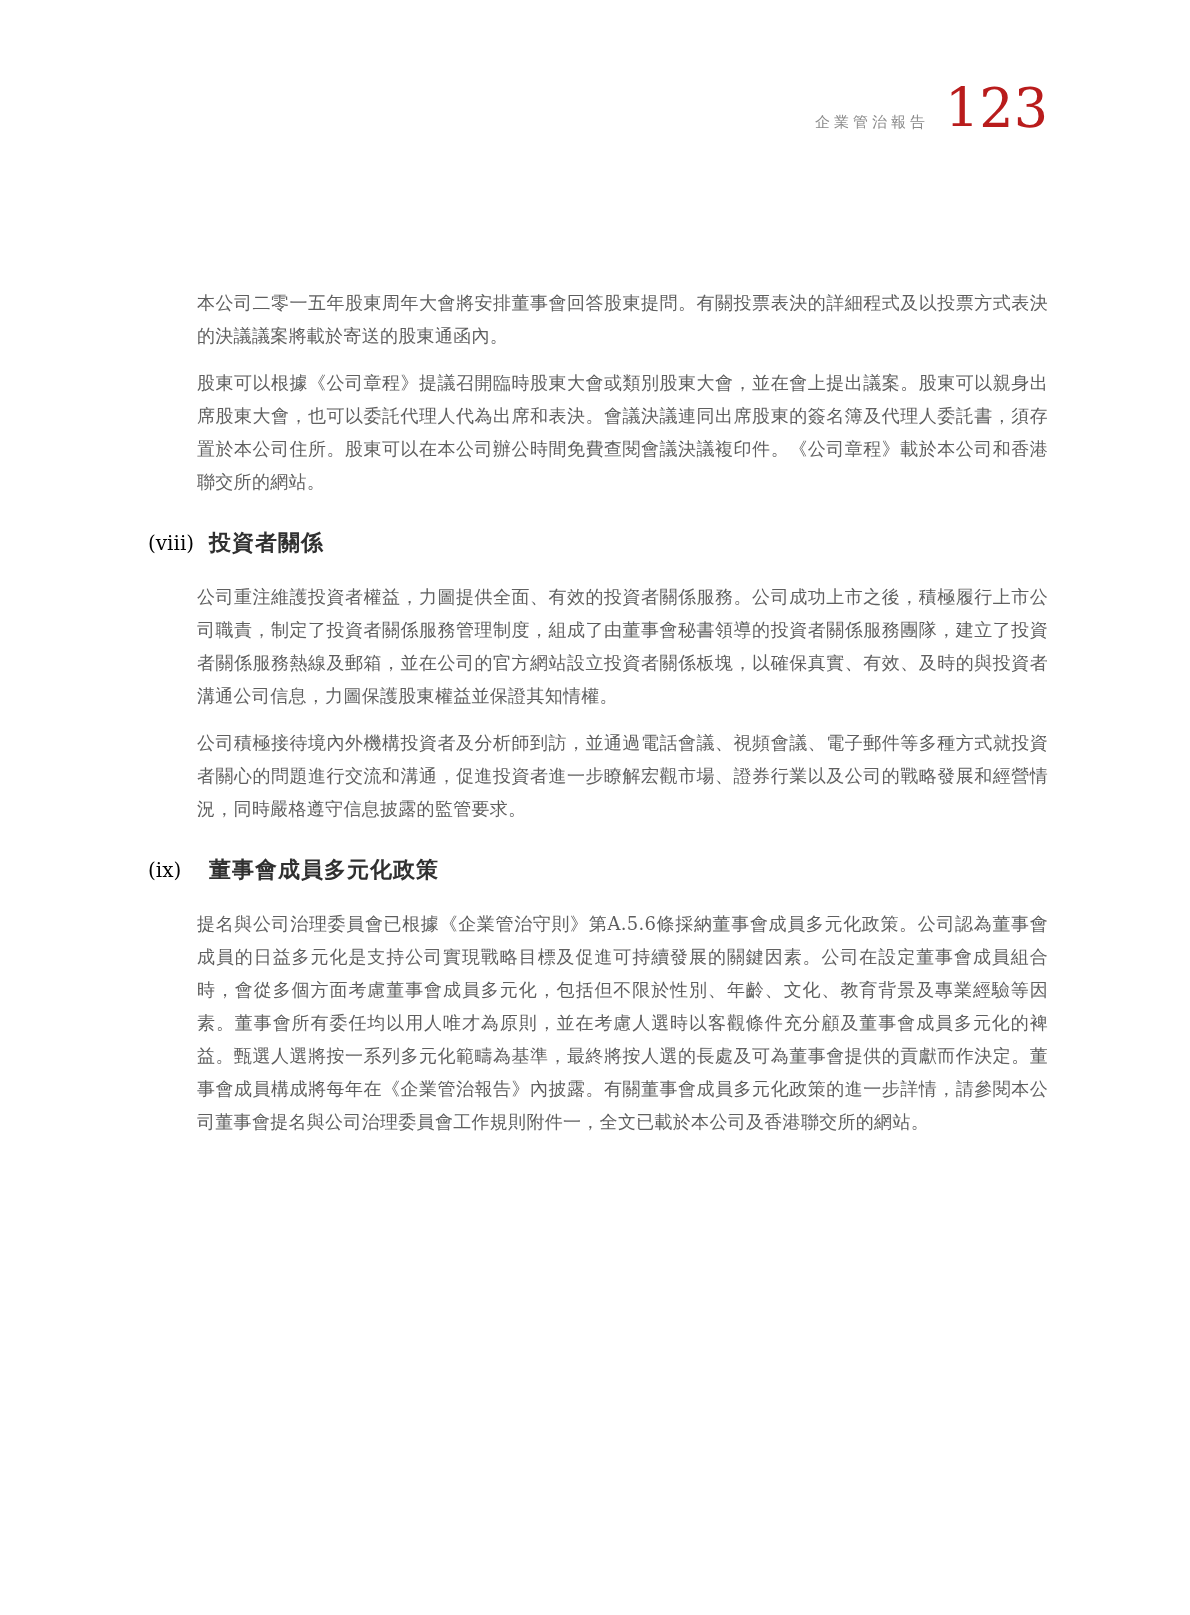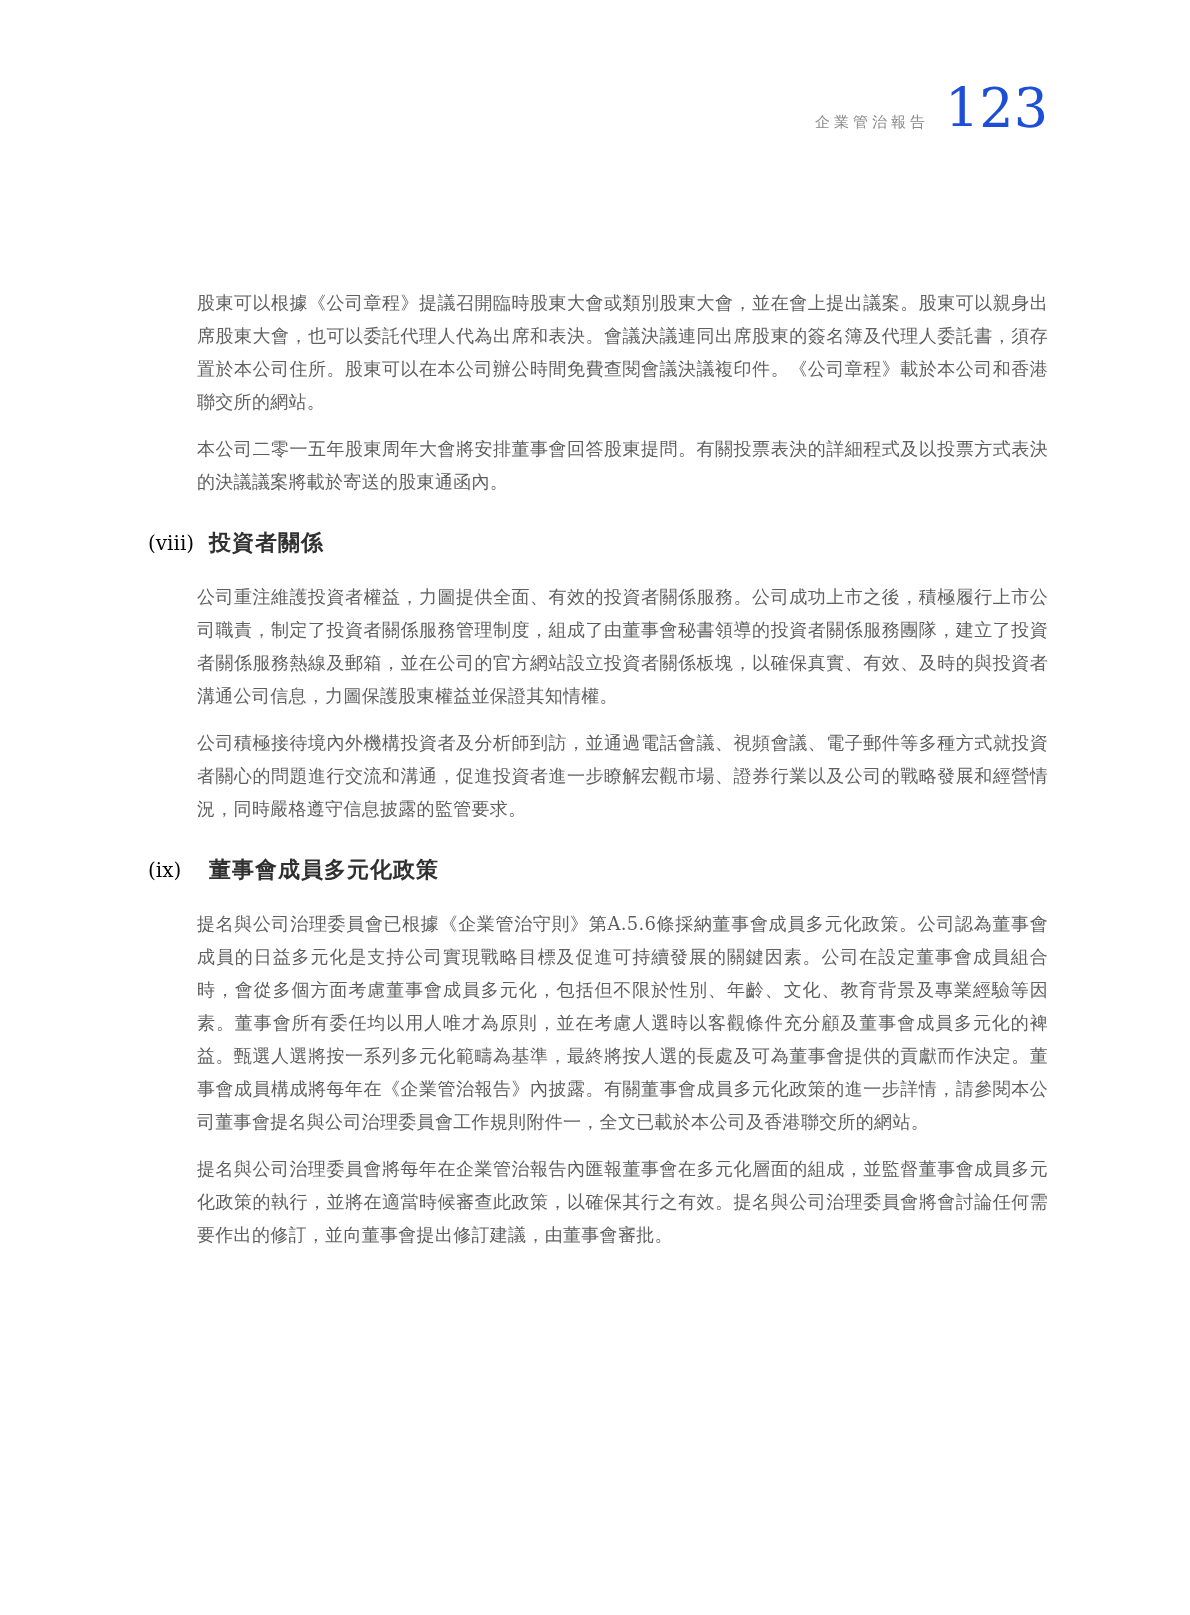--- a/index.html
+++ b/index.html
@@ -25,21 +25,21 @@
     gap: 16px;
   }
   .header-label {
     font-size: 15px;
     letter-spacing: 4px;
     color: #8a8a8a;
   }
   .page-number {
     font-size: 54px;
     font-weight: 400;
-    color: #1d4ed8;
+    color: #b91c1c;
     line-height: 1;
   }
   
   .content {
     position: absolute;
     top: 286px;
     left: 148px;
     width: 900px;
   }
   .content p {
@@ -76,36 +76,35 @@
 
 <div class="page">
 
   <div class="page-header">
     <span class="header-label">企業管治報告</span>
     <span class="page-number">123</span>
   </div>
 
   <div class="content">
 
+    <p>本公司二零一五年股東周年大會將安排董事會回答股東提問。有關投票表決的詳細程式及以投票方式表決的決議議案將載於寄送的股東通函內。</p>
+
     <p>股東可以根據《公司章程》提議召開臨時股東大會或類別股東大會，並在會上提出議案。股東可以親身出席股東大會，也可以委託代理人代為出席和表決。會議決議連同出席股東的簽名簿及代理人委託書，須存置於本公司住所。股東可以在本公司辦公時間免費查閱會議決議複印件。《公司章程》載於本公司和香港聯交所的網站。</p>
-
-    <p>本公司二零一五年股東周年大會將安排董事會回答股東提問。有關投票表決的詳細程式及以投票方式表決的決議議案將載於寄送的股東通函內。</p>
 
     <div class="section">
       <div class="section-heading">
         <span class="section-number">(viii)</span>
         <h2 class="section-title">投資者關係</h2>
       </div>
       <p>公司重注維護投資者權益，力圖提供全面、有效的投資者關係服務。公司成功上市之後，積極履行上市公司職責，制定了投資者關係服務管理制度，組成了由董事會秘書領導的投資者關係服務團隊，建立了投資者關係服務熱線及郵箱，並在公司的官方網站設立投資者關係板塊，以確保真實、有效、及時的與投資者溝通公司信息，力圖保護股東權益並保證其知情權。</p>
       <p>公司積極接待境內外機構投資者及分析師到訪，並通過電話會議、視頻會議、電子郵件等多種方式就投資者關心的問題進行交流和溝通，促進投資者進一步瞭解宏觀市場、證券行業以及公司的戰略發展和經營情況，同時嚴格遵守信息披露的監管要求。</p>
     </div>
 
     <div class="section">
       <div class="section-heading">
         <span class="section-number">(ix)</span>
         <h2 class="section-title">董事會成員多元化政策</h2>
       </div>
       <p>提名與公司治理委員會已根據《企業管治守則》第A.5.6條採納董事會成員多元化政策。公司認為董事會成員的日益多元化是支持公司實現戰略目標及促進可持續發展的關鍵因素。公司在設定董事會成員組合時，會從多個方面考慮董事會成員多元化，包括但不限於性別、年齡、文化、教育背景及專業經驗等因素。董事會所有委任均以用人唯才為原則，並在考慮人選時以客觀條件充分顧及董事會成員多元化的裨益。甄選人選將按一系列多元化範疇為基準，最終將按人選的長處及可為董事會提供的貢獻而作決定。董事會成員構成將每年在《企業管治報告》內披露。有關董事會成員多元化政策的進一步詳情，請參閱本公司董事會提名與公司治理委員會工作規則附件一，全文已載於本公司及香港聯交所的網站。</p>
-      <p>提名與公司治理委員會將每年在企業管治報告內匯報董事會在多元化層面的組成，並監督董事會成員多元化政策的執行，並將在適當時候審查此政策，以確保其行之有效。提名與公司治理委員會將會討論任何需要作出的修訂，並向董事會提出修訂建議，由董事會審批。</p>
     </div>
 
   </div>
 </div>
 
 </body></html>

